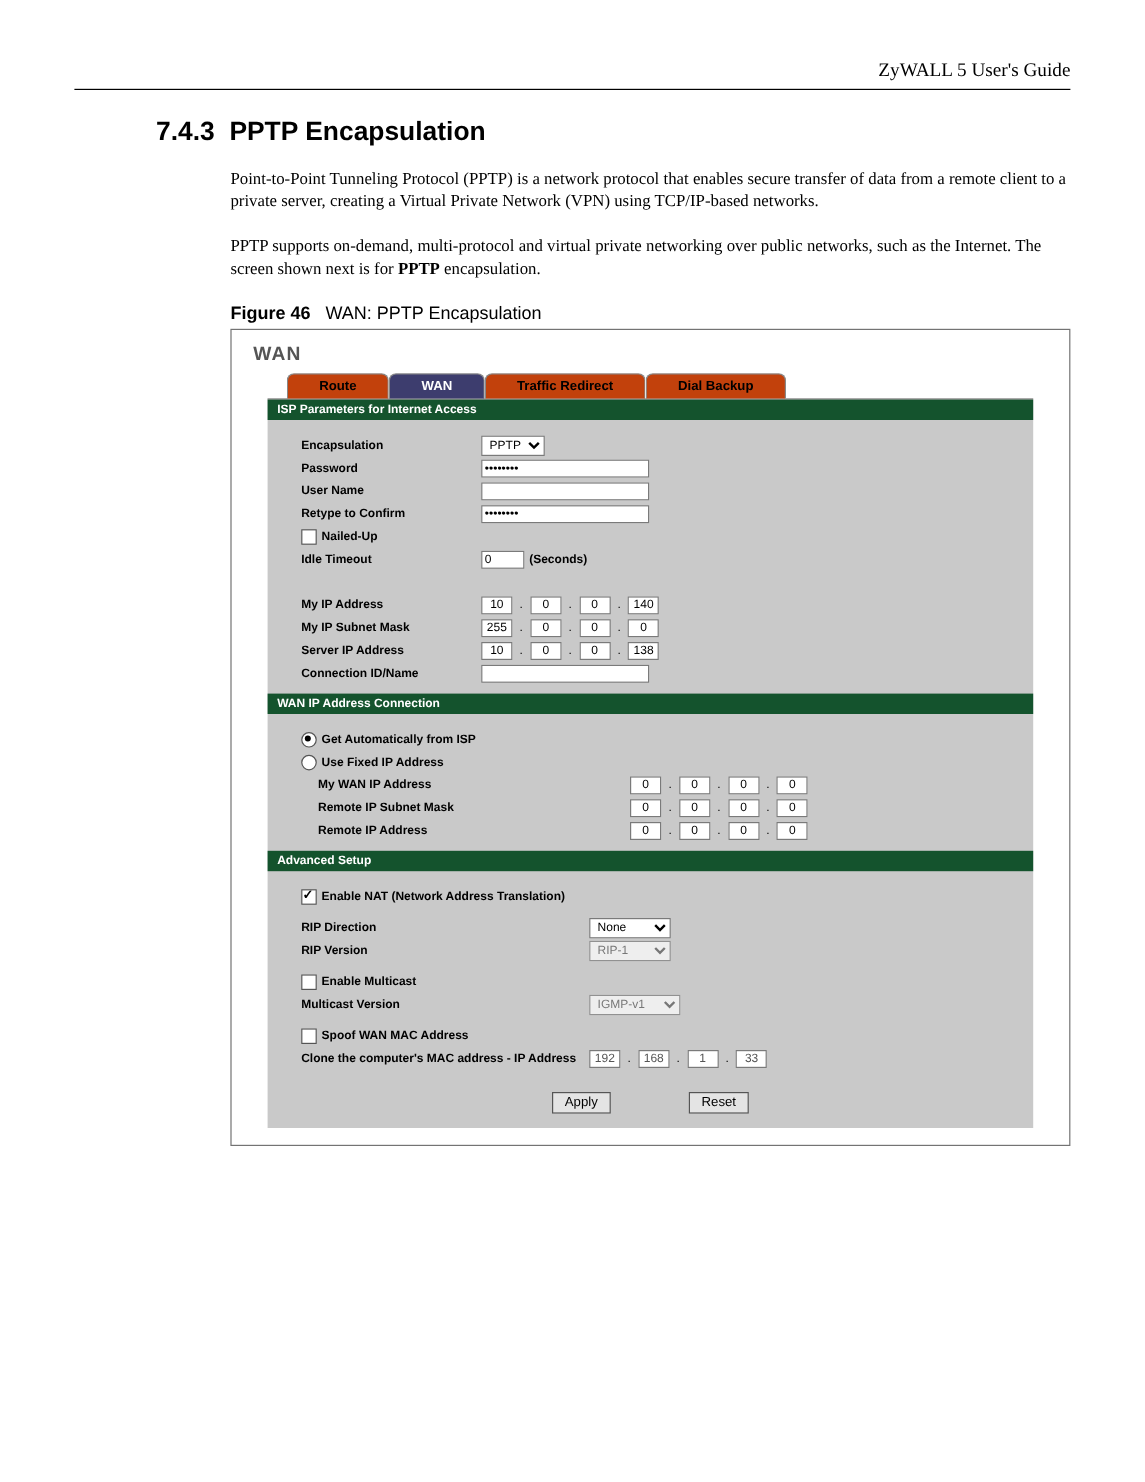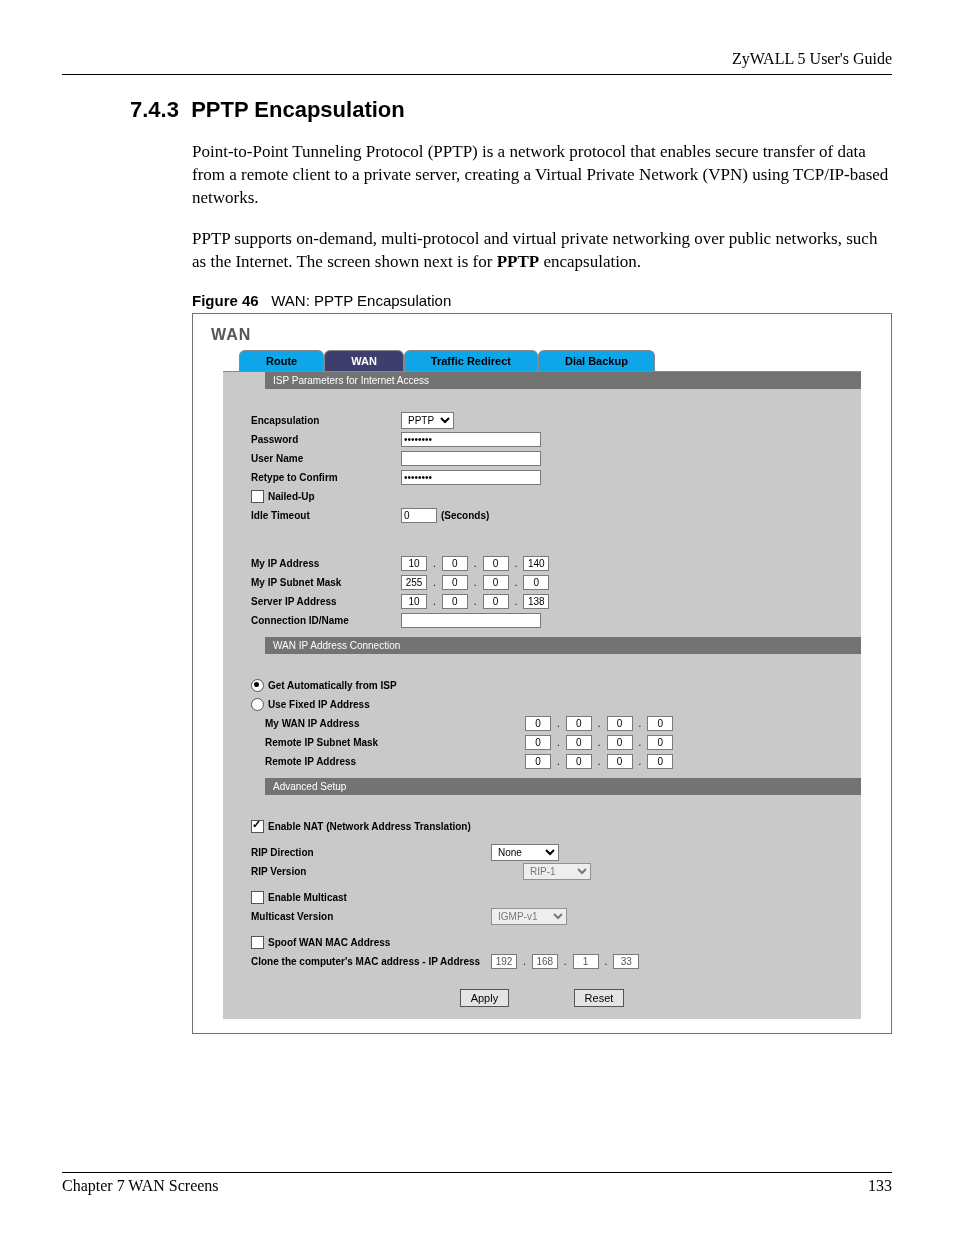--- a/index.html
+++ b/index.html
@@ -27,21 +27,21 @@
 
   .section-title {
     font-family: Arial, Helvetica, sans-serif;
     font-weight: bold;
     font-size: 22px;
     margin: 18px 0 18px 68px;
   }
 
   .body-text {
     margin: 0 0 18px 130px;
-    font-size: 17px;
+    font-size: 14px;
     line-height: 1.35;
   }
 
   .figure-caption {
     font-family: Arial, Helvetica, sans-serif;
     font-size: 15px;
     margin: 12px 0 4px 130px;
   }
   .figure-caption b { font-weight: bold; }
 
@@ -65,44 +65,43 @@
   }
 
   .tabs {
     display: flex;
     margin-left: 32px;
     font-size: 11px;
     font-weight: bold;
   }
   .tab {
     padding: 4px 26px 4px 26px;
-    background: #0ea5e9;
+    background: #c2410c;
     border: 1px solid #888;
     border-bottom: none;
     margin-right: 0;
     border-top-left-radius: 6px;
     border-top-right-radius: 6px;
   }
   .tab.active { background: #3d3d6e; color: #fff; }
 
   .panel {
     margin: 0 16px 0 16px;
     border-top: 1px solid #888;
     background: #c9c9c9;
     padding-bottom: 8px;
   }
   .section-bar {
-    background: #737373;
+    background: #14532d;
     color: #fff;
     font-size: 10px;
-    font-weight: normal;
+    font-weight: bold;
     padding: 3px 8px;
-    margin-left: 42px;
-  }
-  .form-area { padding: 22px 8px 6px 28px; font-size: 10px; font-weight: bold; }
+  }
+  .form-area { padding: 12px 8px 6px 28px; font-size: 10px; font-weight: bold; }
   .row { display: flex; align-items: center; min-height: 18px; margin: 1px 0; }
   .lbl { width: 150px; }
   .lbl.indent { margin-left: 14px; width: 170px; }
   .val { display: flex; align-items: center; gap: 4px; }
 
   select.ctl, input.ctl {
     font-family: Arial, Helvetica, sans-serif;
     font-size: 10px;
     background: #fff;
     border: 1px solid #7a7a7a;
@@ -317,21 +316,21 @@
             <span>Enable NAT (Network Address Translation)</span>
           </div>
           <div style="height:6px;"></div>
           <div class="row">
             <div class="lbl" style="width:240px;">RIP Direction</div>
             <div class="val">
                 <select class="ctl" style="width:68px;"><option>None</option></select>
               </div>
           </div>
           <div class="row">
-            <div class="lbl" style="width:272px;">RIP Version</div>
+            <div class="lbl" style="width:240px;">RIP Version</div>
             <div class="val">
                 <select class="ctl disabled-sel" style="width:68px;" disabled=""><option>RIP-1</option></select>
               </div>
           </div>
           <div style="height:6px;"></div>
           <div class="row">
             <span class="chk"></span>
             <span>Enable Multicast</span>
           </div>
           <div class="row">
@@ -360,20 +359,13 @@
         </div>
 
         <div class="btns">
           <span class="btn">Apply</span>
           <span class="btn">Reset</span>
         </div>
       </div>
     </div>
   </div>
 
-  <div class="footer">
-    <hr class="rule-footer">
-    <div class="footer-row">
-      <span>Chapter 7 WAN Screens</span>
-      <span>133</span>
-    </div>
-  </div>
 </div>
 
 </body></html>

